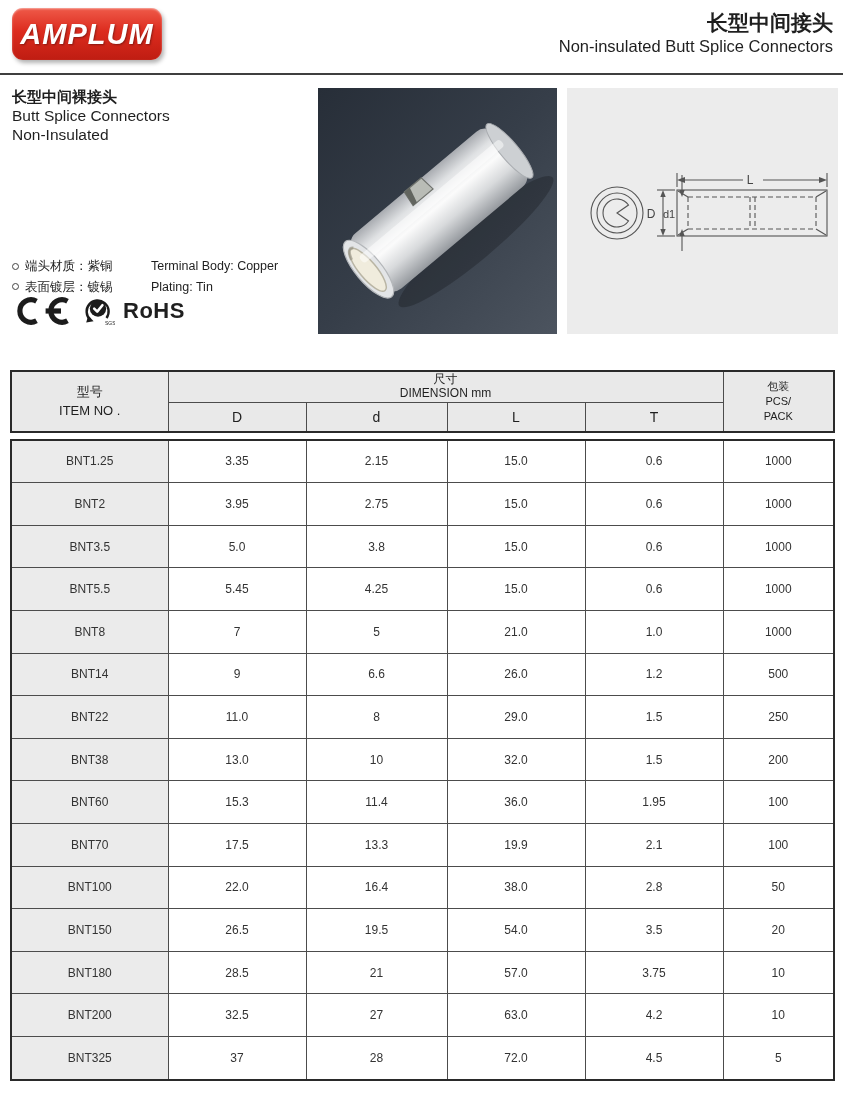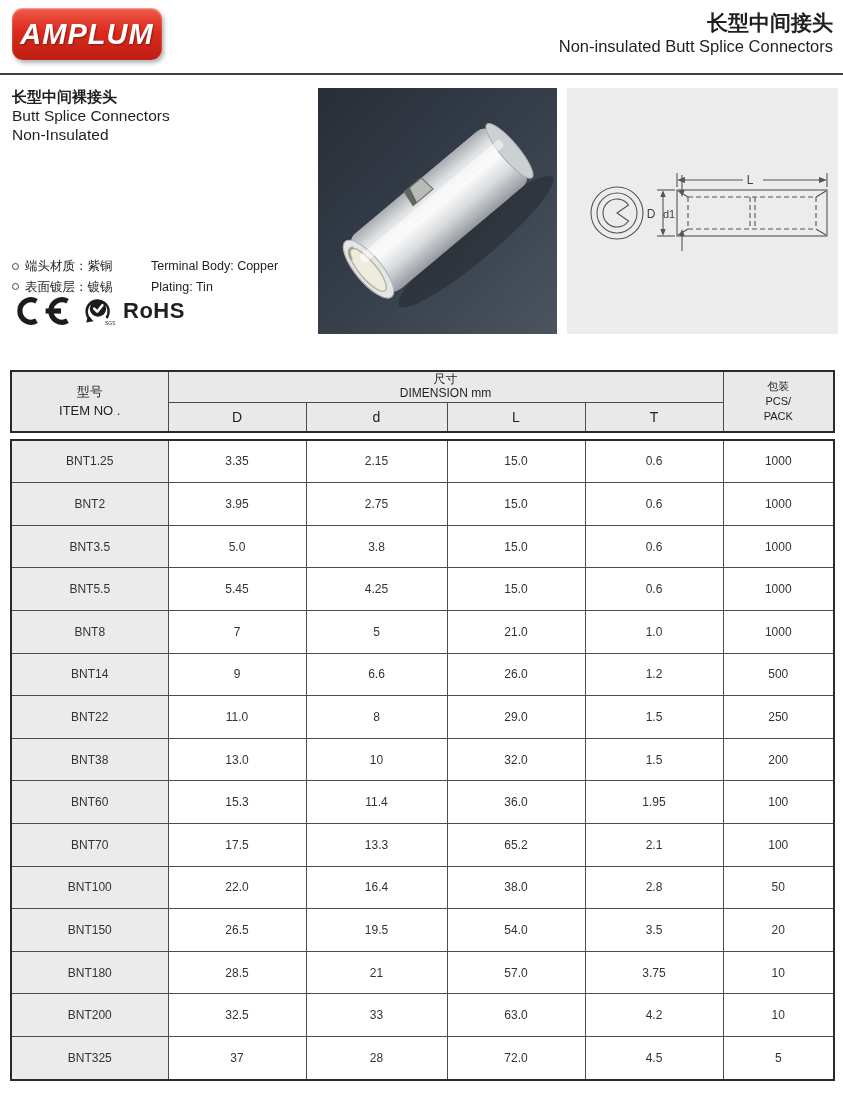--- a/index.html
+++ b/index.html
@@ -325,21 +325,21 @@
           <td>15.3</td>
           <td>11.4</td>
           <td>36.0</td>
           <td>1.95</td>
           <td>100</td>
         </tr>
         <tr>
           <td class="item-col">BNT70</td>
           <td>17.5</td>
           <td>13.3</td>
-          <td>65.2</td>
+          <td>19.9</td>
           <td>2.1</td>
           <td>100</td>
         </tr>
         <tr>
           <td class="item-col">BNT100</td>
           <td>22.0</td>
           <td>16.4</td>
           <td>38.0</td>
           <td>2.8</td>
           <td>50</td>
@@ -356,21 +356,21 @@
           <td class="item-col">BNT180</td>
           <td>28.5</td>
           <td>21</td>
           <td>57.0</td>
           <td>3.75</td>
           <td>10</td>
         </tr>
         <tr>
           <td class="item-col">BNT200</td>
           <td>32.5</td>
-          <td>33</td>
+          <td>27</td>
           <td>63.0</td>
           <td>4.2</td>
           <td>10</td>
         </tr>
         <tr>
           <td class="item-col">BNT325</td>
           <td>37</td>
           <td>28</td>
           <td>72.0</td>
           <td>4.5</td>

